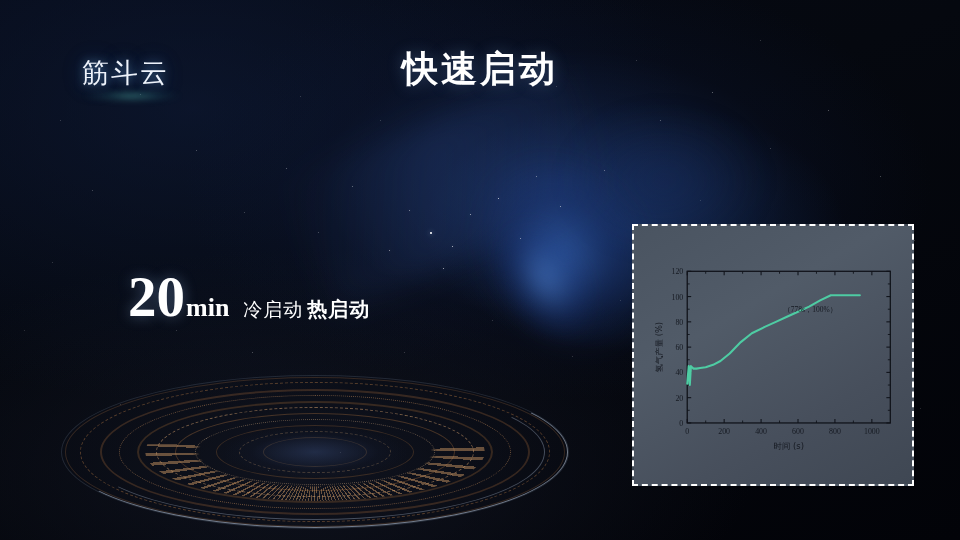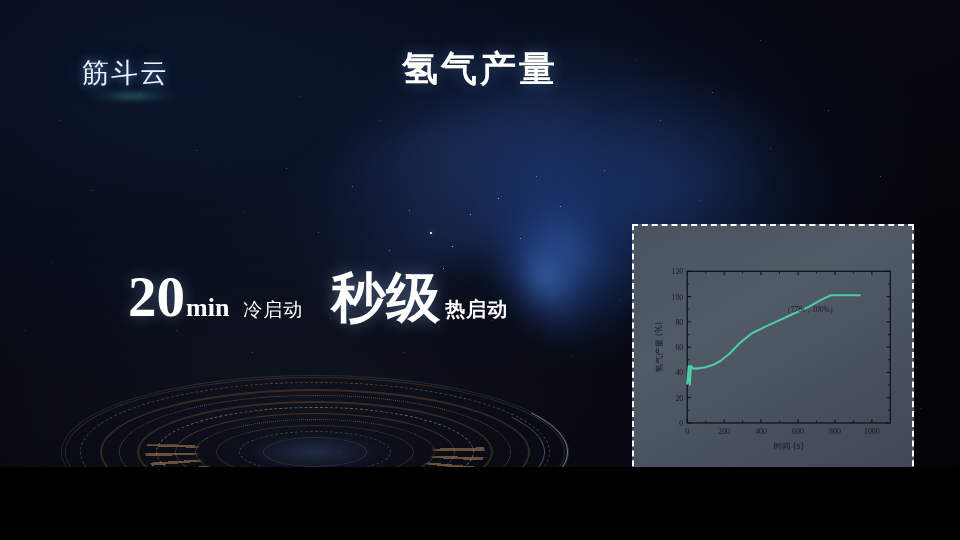--- a/index.html
+++ b/index.html
@@ -1,19 +1,19 @@
 <!DOCTYPE html>
 <html><head>
 <meta charset="utf-8">
 <style>
   html,body{margin:0;padding:0;background:#000;}
   body{width:960px;height:540px;overflow:hidden;font-family:"Liberation Sans","DejaVu Sans",sans-serif;}
 
   #slide{
-    position:relative;width:960px;height:467px;overflow:hidden;
+    position:relative;width:960px;height:540px;overflow:hidden;
     background:
       radial-gradient(ellipse 520px 300px at 58% 34%, rgba(30,58,120,0.55) 0%, rgba(12,22,52,0.25) 45%, rgba(0,0,0,0) 72%),
       radial-gradient(ellipse 300px 180px at 66% 42%, rgba(40,88,170,0.40) 0%, rgba(0,0,0,0) 70%),
       radial-gradient(ellipse 700px 420px at 20% 20%, rgba(16,30,62,0.55) 0%, rgba(0,0,0,0) 70%),
       radial-gradient(ellipse 620px 300px at 32% 86%, rgba(22,26,40,0.65) 0%, rgba(0,0,0,0) 72%),
       linear-gradient(160deg,#060a16 0%,#05080f 40%,#020308 100%);
   }
 
   
   .nebula{position:absolute;pointer-events:none;}
@@ -174,27 +174,26 @@
       <div class="star" style="left: 380px; top: 120px; width: 0.9px; height: 0.9px; opacity: 0.3; box-shadow: rgba(200, 225, 255, 0.24) 0px 0px 2.7px;"></div>
       <div class="star" style="left: 300px; top: 96px; width: 0.9px; height: 0.9px; opacity: 0.28; box-shadow: rgba(200, 225, 255, 0.224) 0px 0px 2.7px;"></div>
       <div class="star" style="left: 760px; top: 40px; width: 0.9px; height: 0.9px; opacity: 0.3; box-shadow: rgba(200, 225, 255, 0.24) 0px 0px 2.7px;"></div>
     </div>
 
   <div id="logo-wrap">
     <div id="logo-glow"></div>
     <div id="logo-text">筋斗云</div>
   </div>
 
-  <div id="title">氢气产量</div>
+  <div id="title">快速启动</div>
 
   <div id="metrics">
     <span class="m-big-serif">20</span>
     <span class="m-unit">min</span>
     <span class="m-label">冷启动</span>
-    <span class="m-big-cjk">秒级</span>
     <span class="m-label2">热启动</span>
   </div>
 
   <div id="hud">
       <div class="ring" style="width: 500px; height: 150px; border-width: 1px; border-color: rgba(150, 100, 60, 0.3);"></div>
       <div class="ring dashed" style="width: 470px; height: 140px; border-width: 1px; border-color: rgba(185, 125, 70, 0.42);"></div>
       <div class="ring" style="width: 430px; height: 126px; border-width: 2px; border-color: rgba(140, 92, 52, 0.34);"></div>
       <div class="ring dotted" style="width: 392px; height: 114px; border-width: 1px; border-color: rgba(210, 150, 95, 0.48);"></div>
       <div class="ring" style="width: 356px; height: 102px; border-width: 2px; border-color: rgba(120, 80, 46, 0.4);"></div>
       <div class="ring dashed" style="width: 318px; height: 90px; border-width: 1px; border-color: rgba(225, 170, 115, 0.5);"></div>

